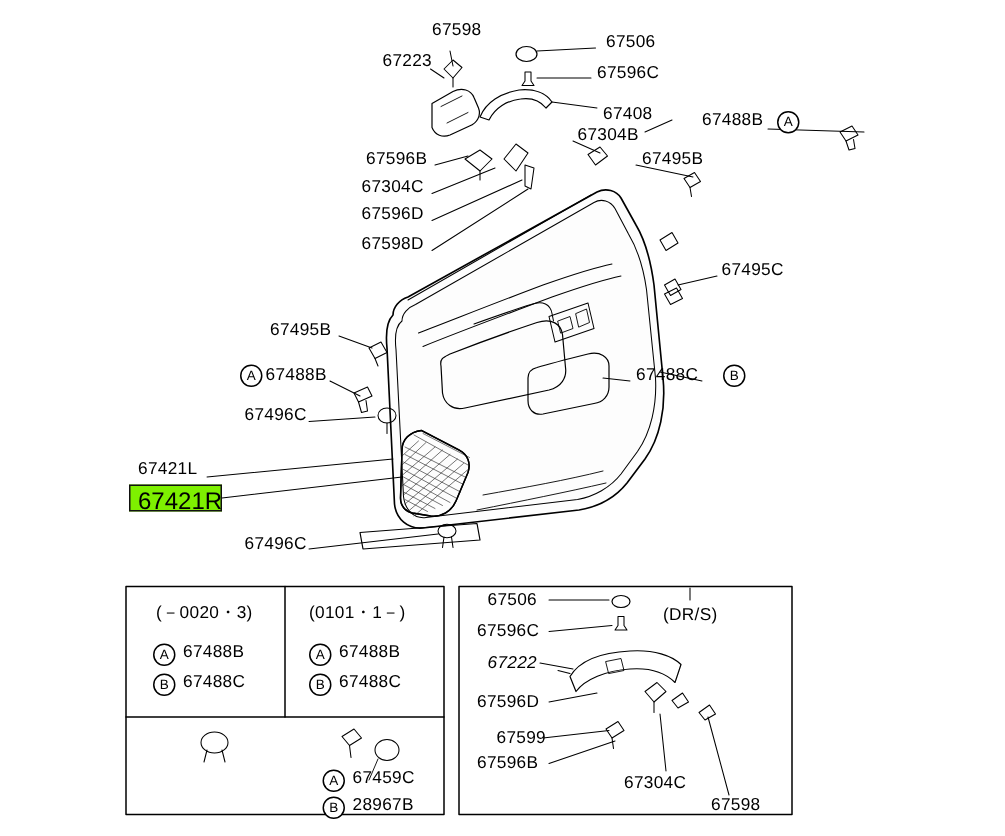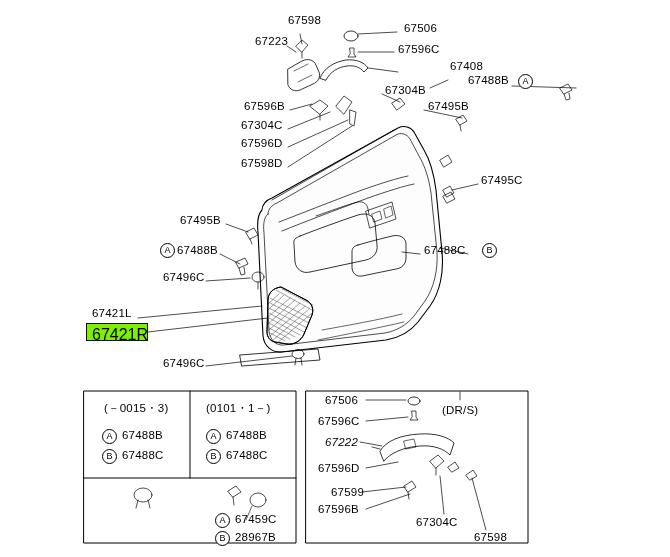--- a/index.html
+++ b/index.html
@@ -287,21 +287,21 @@
         <path d="M486 530 L472 478"></path>
         <path d="M460 400 L460 392"></path>
       </g>
     </g>
   </svg>
 
   <div class="lbl" style="left:288px; top:14px;">67598</div>
   <div class="lbl" style="left:404px; top:22px;">67506</div>
   <div class="lbl" style="left:255px; top:35px;">67223</div>
   <div class="lbl" style="left:398px; top:43px;">67596C</div>
-  <div class="lbl" style="left:402px; top:60px;margin-left:48px;">67408</div>
+  <div class="lbl" style="left:402px; top:70px;">67408</div>
   <div class="lbl" style="left:468px; top:74px;">67488B</div>
   <div class="circ" style="left:518px; top:74px;">A</div>
   <div class="lbl" style="left:385px; top:84px;">67304B</div>
   <div class="lbl" style="left:428px; top:100px;">67495B</div>
   <div class="lbl" style="left:244px; top:100px;">67596B</div>
   <div class="lbl" style="left:241px; top:119px;">67304C</div>
   <div class="lbl" style="left:241px; top:137px;">67596D</div>
   <div class="lbl" style="left:241px; top:157px;">67598D</div>
   <div class="lbl" style="left:481px; top:174px;">67495C</div>
   <div class="lbl" style="left:180px; top:214px;">67495B</div>
@@ -309,21 +309,21 @@
   <div class="lbl" style="left:177px; top:244px;">67488B</div>
   <div class="lbl" style="left:424px; top:244px;">67488C</div>
   <div class="circ" style="left:482px; top:243px;">B</div>
   <div class="lbl" style="left:163px; top:271px;">67496C</div>
   <div class="lbl" style="left:92px; top:307px;">67421L</div>
   <div class="lbl" style="left:163px; top:357px;">67496C</div>
 
   <div class="hl" style="left:86px; top:323px; width:62px; height:18px;"></div>
   <div class="hl-text" style="left:92px; top:326px;">67421R</div>
 
-  <div class="lbl" style="left:104px; top:401px;">(－0015・3)</div>
+  <div class="lbl" style="left:104px; top:401px;">(－0020・3)</div>
   <div class="lbl" style="left:206px; top:401px;">(0101・1－)</div>
 
   <div class="circ" style="left:102px; top:429px;">A</div>
   <div class="lbl" style="left:122px; top:429px;">67488B</div>
   <div class="circ" style="left:102px; top:449px;">B</div>
   <div class="lbl" style="left:122px; top:449px;">67488C</div>
 
   <div class="circ" style="left:206px; top:429px;">A</div>
   <div class="lbl" style="left:226px; top:429px;">67488B</div>
   <div class="circ" style="left:206px; top:449px;">B</div>

